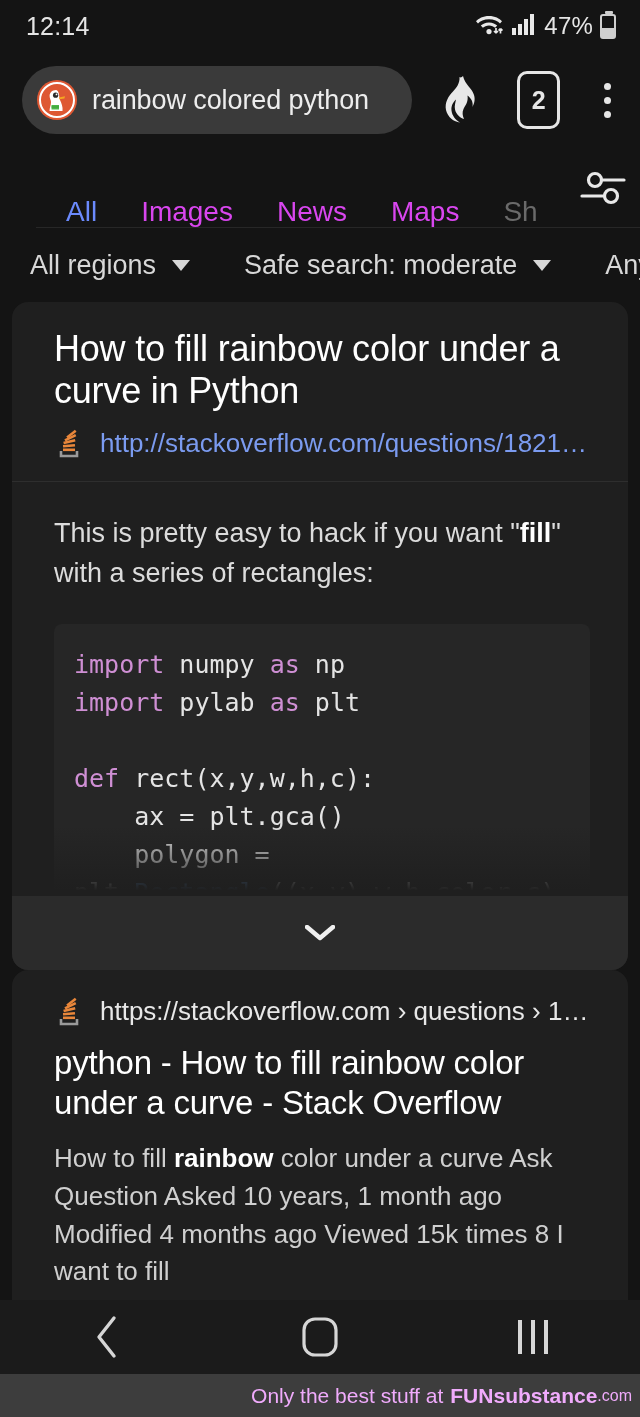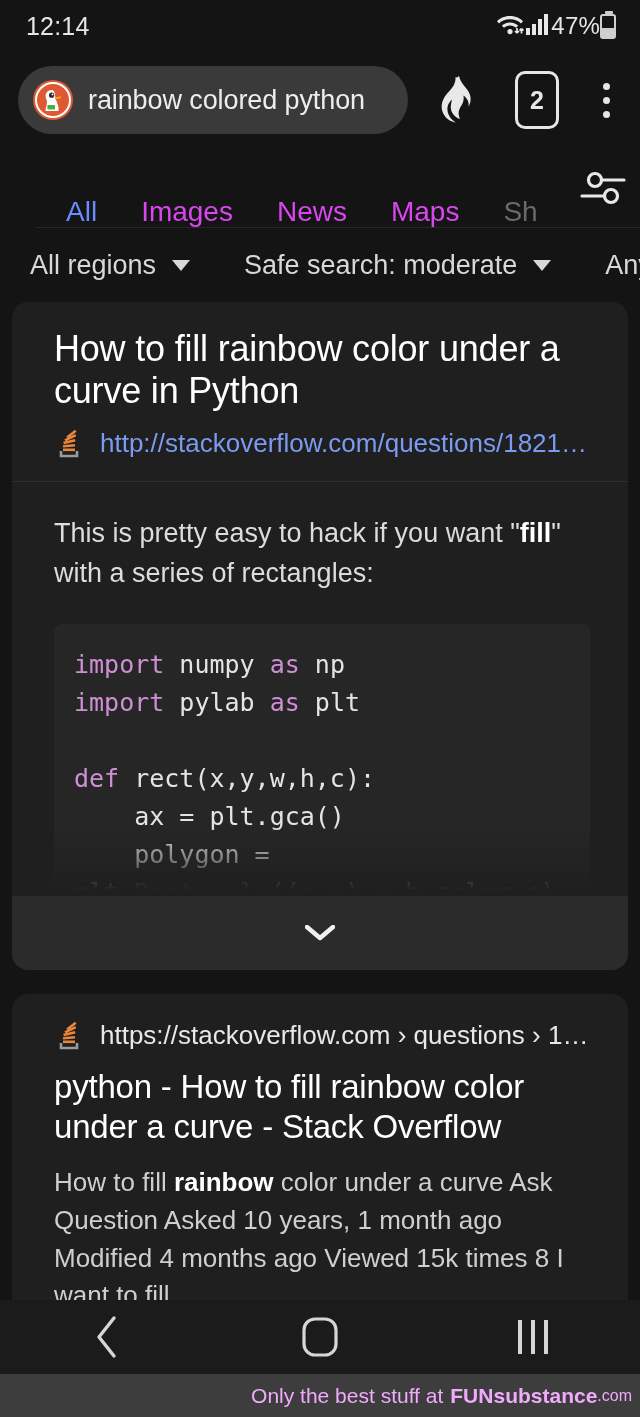--- a/index.html
+++ b/index.html
@@ -11,31 +11,31 @@
   }
   .screen { position:relative; width:640px; height:1417px; background:#141414; }
 
   
   .statusbar {
     height:52px; display:flex; align-items:center;
     justify-content:space-between; padding:0 24px 0 26px;
     color:#e5e5e5;
   }
   .status-time { font-size:25px; letter-spacing:.2px; }
-  .status-right { display:flex; align-items:center; }
+  .status-right { display:flex; align-items:center; gap:7px; }
   .status-pct { font-size:24px; letter-spacing:.2px; }
   .batt {
     width:16px; height:25px; border:2px solid #cfcfcf; border-radius:3px;
     position:relative; background:linear-gradient(to top,#cfcfcf 45%, transparent 45%);
   }
   .batt::after{ content:""; position:absolute; top:-5px; left:3px; width:8px; height:3px;
     background:#cfcfcf; border-radius:1px; }
 
   
-  .topbar { height:96px; display:flex; align-items:center; padding:0 16px 0 6px; gap:16px;margin-left:12px; }
+  .topbar { height:96px; display:flex; align-items:center; padding:0 16px 0 22px; gap:16px; }
   .omnibox {
     flex:0 0 390px; height:68px; background:#3a3a3a; border-radius:34px;
     display:flex; align-items:center; padding:0 14px; overflow:hidden;
   }
   .ddg-logo { width:42px; height:42px; flex:0 0 42px; margin-right:14px; }
   .omnibox-text {
     color:#ededed; font-size:27px; white-space:nowrap; overflow:hidden;
     letter-spacing:-.1px;
   }
   .topbtn { display:flex; align-items:center; justify-content:center; }
@@ -73,21 +73,21 @@
   }
   .chip { display:flex; align-items:center; font-size:27px; color:#d8d8d8; margin-right:38px; }
   .chip .caret {
     margin-left:16px; width:0; height:0;
     border-left:9px solid transparent; border-right:9px solid transparent;
     border-top:11px solid #d8d8d8;
   }
 
   
   .content { padding:0 12px; }
-  .card { background:#1f1f1f; border-radius:16px; margin-bottom:24px; overflow:hidden; }
+  .card { background:#1f1f1f; border-radius:16px; margin-bottom:0; overflow:hidden; }
 
   .card-head { padding:26px 38px 22px 42px; }
   .result-title {
     font-size:36px; line-height:1.17; color:#ffffff; font-weight:400;
     letter-spacing:-.2px;
   }
   .result-url-row { display:flex; align-items:center; margin-top:16px; gap:16px; }
   .so-icon { width:30px; height:30px; flex:0 0 30px; }
   .result-url {
     color:#7b9bf0; font-size:26px; white-space:nowrap; overflow:hidden;

